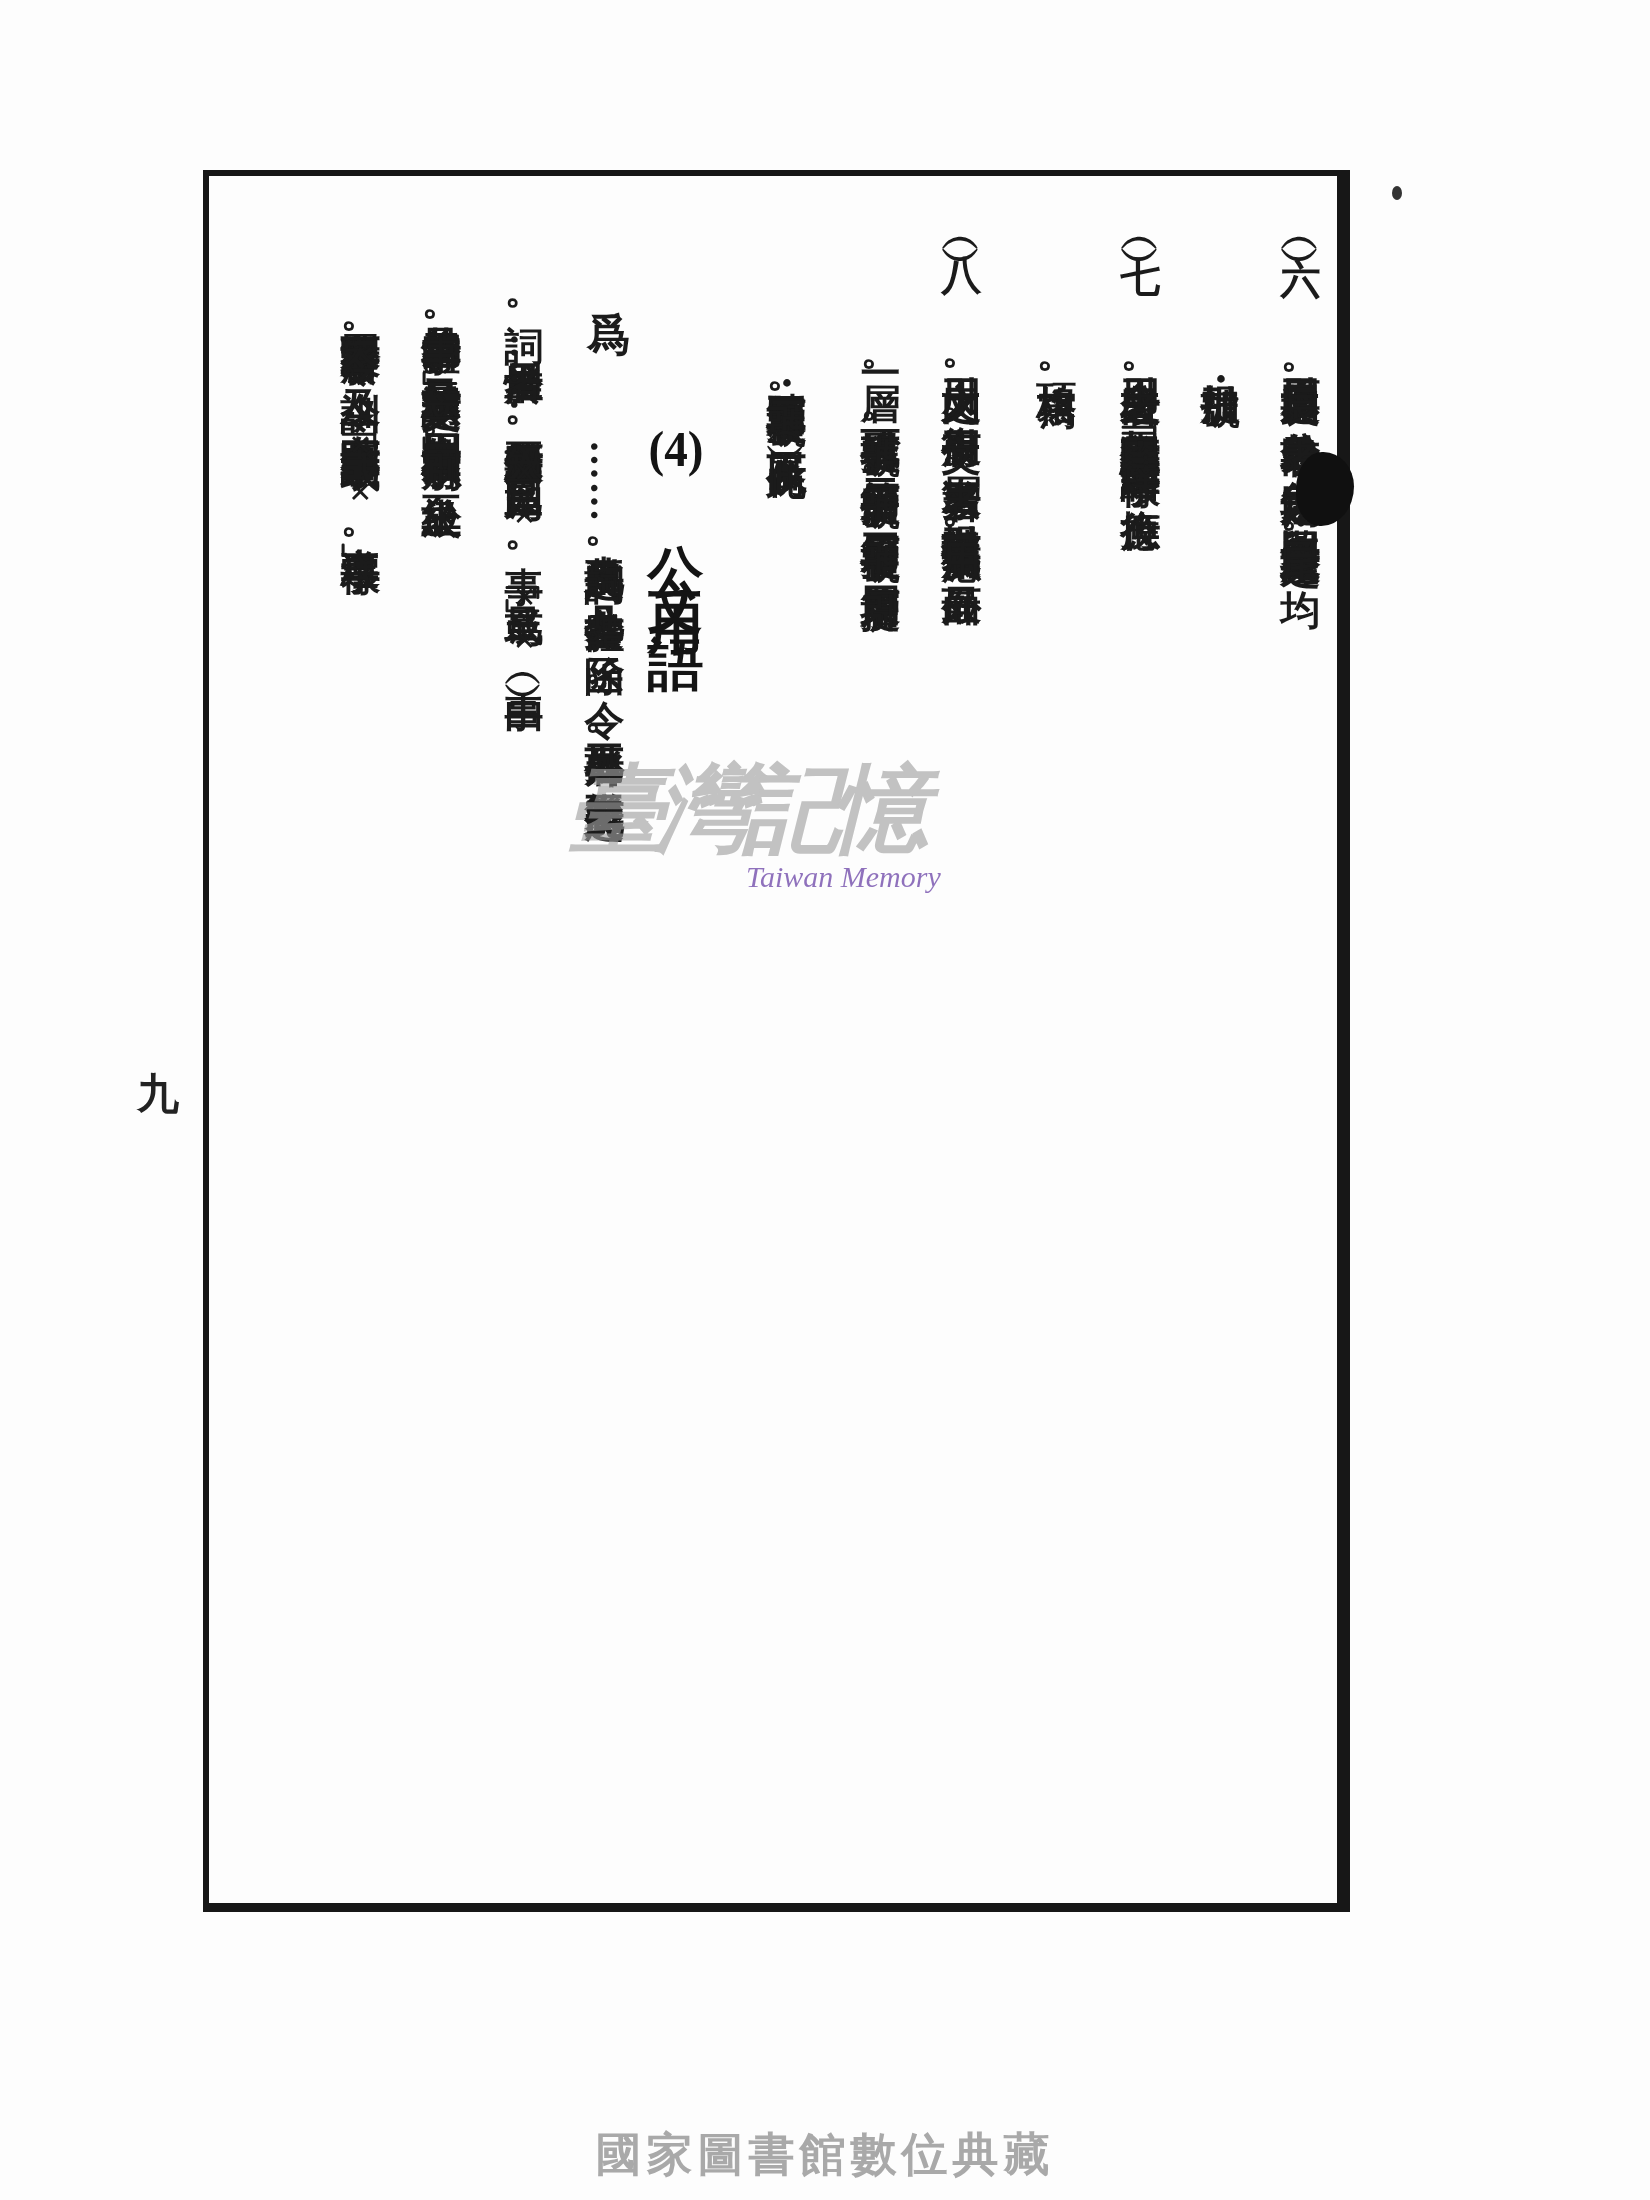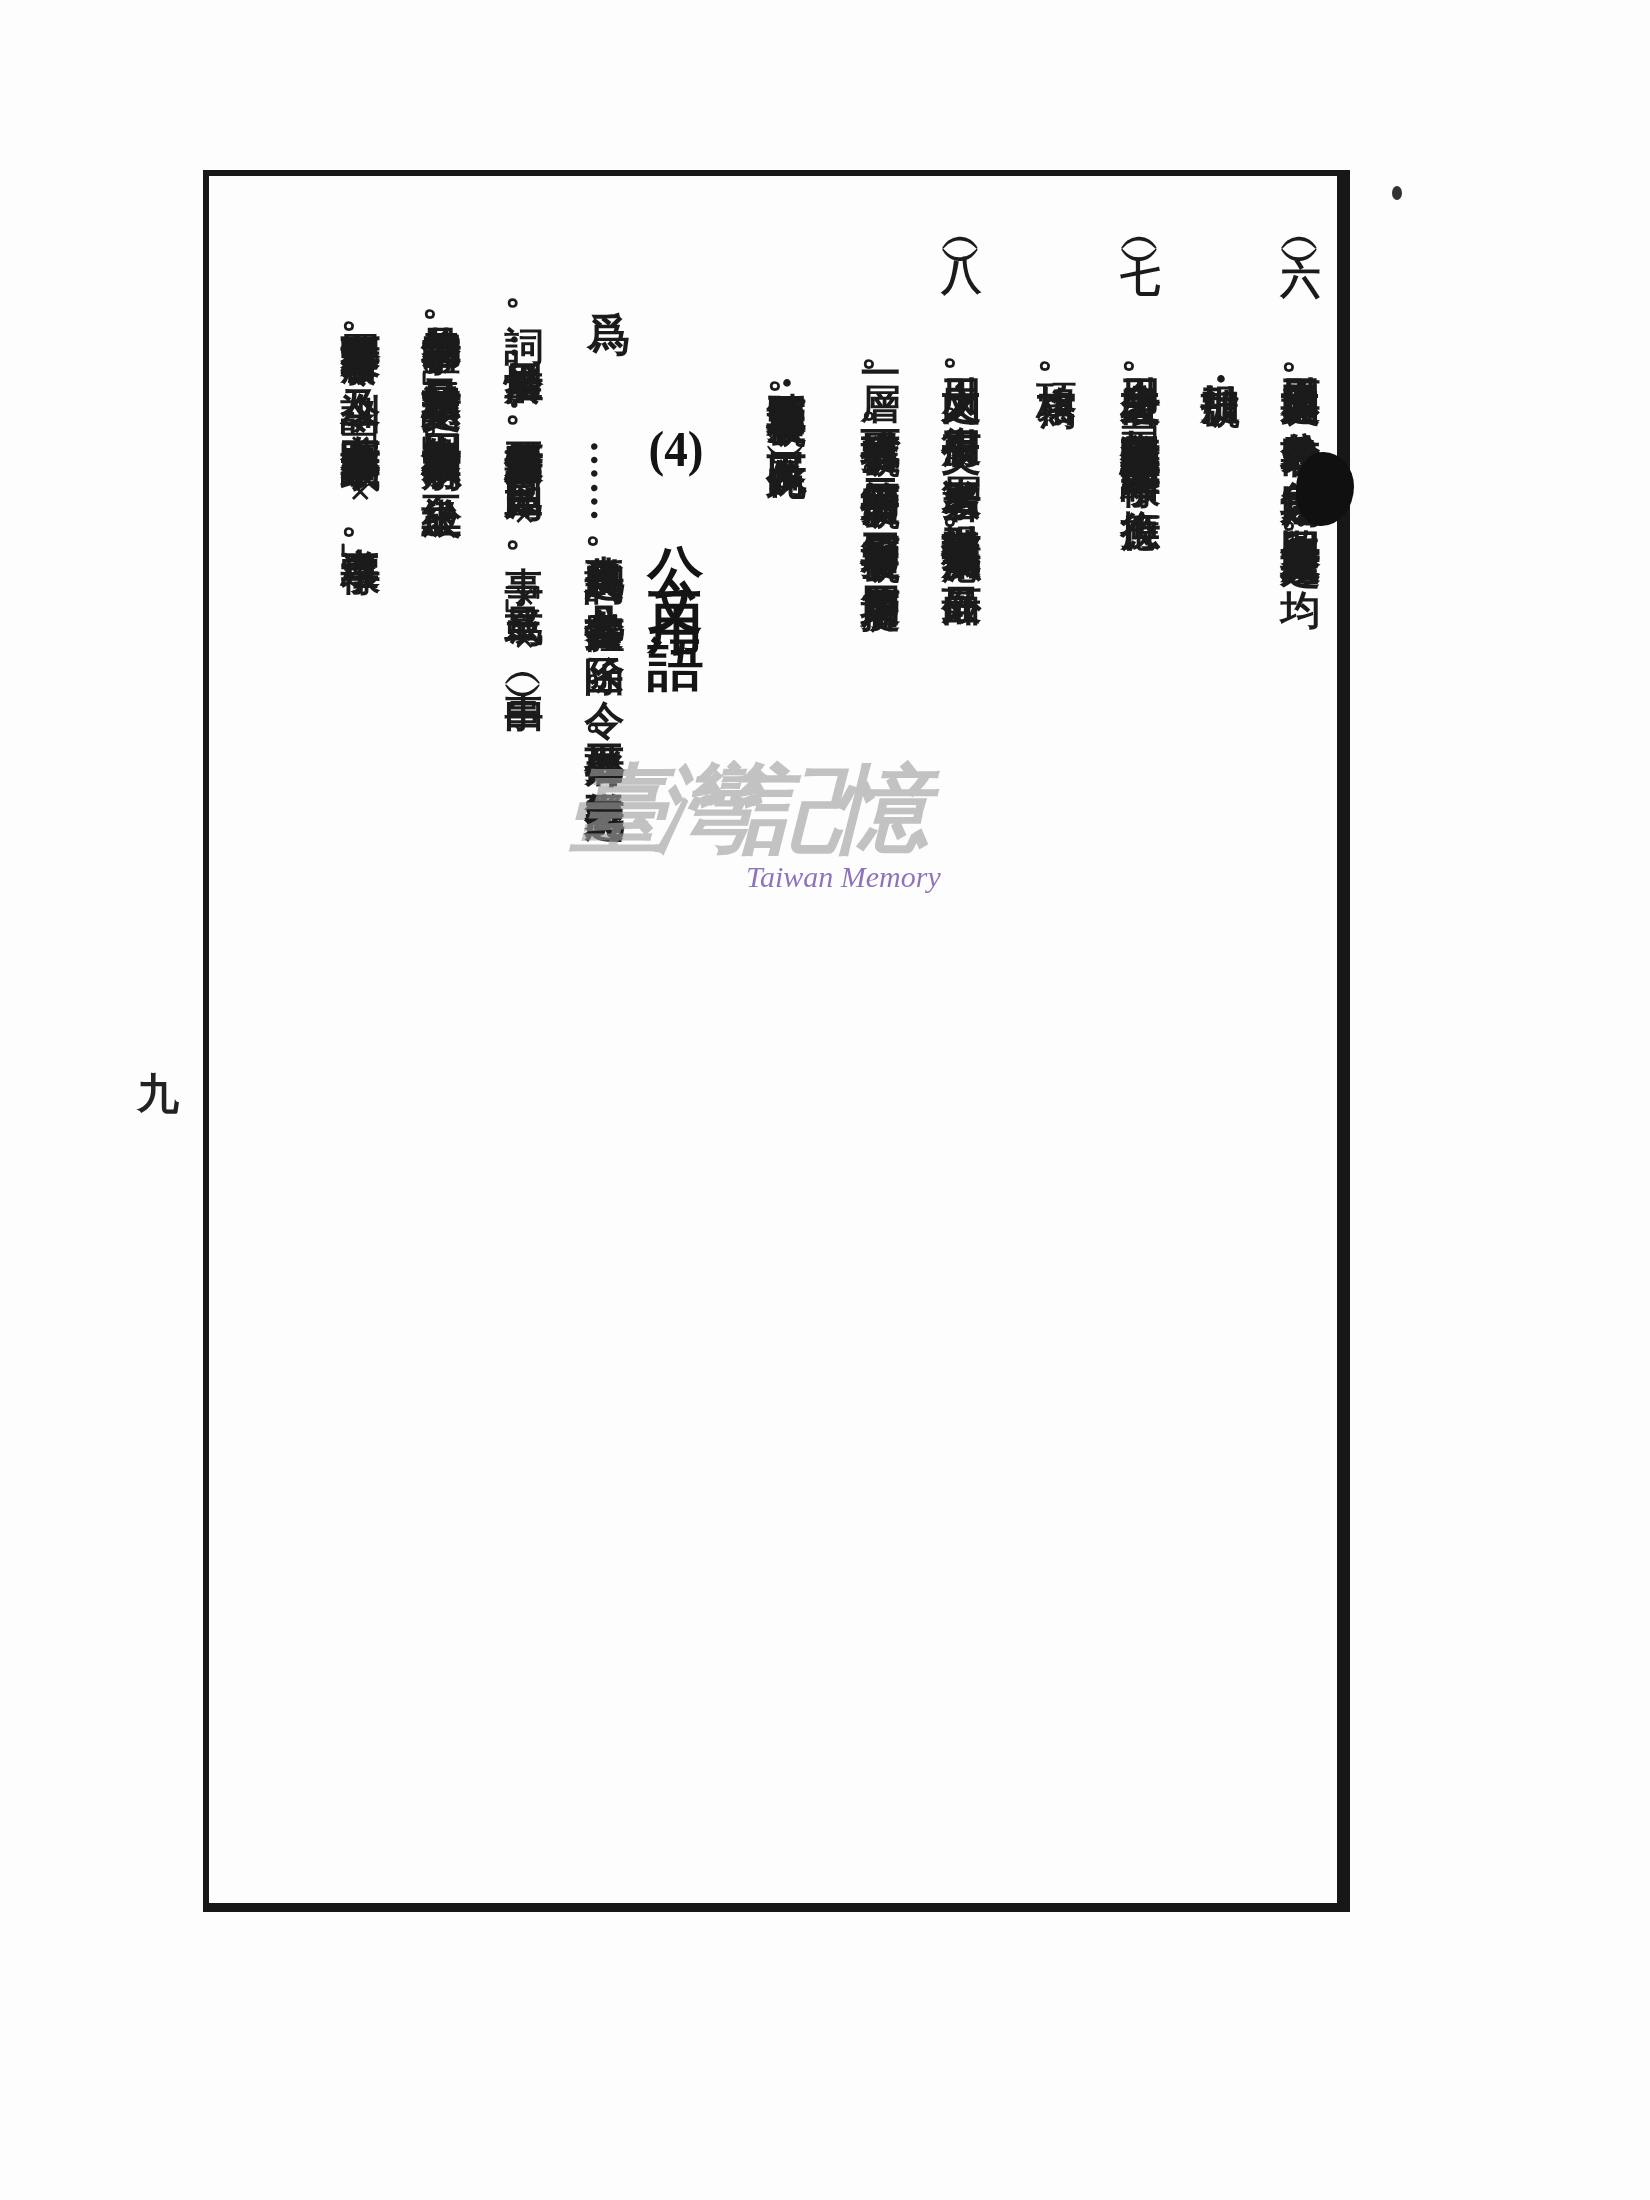--- a/index.html
+++ b/index.html
@@ -149,14 +149,15 @@
   <div class="ink-blot"></div>
   <div class="speck" style="left:1392px;top:186px;width:10px;height:14px;"></div>
 
   <div class="page-number">九</div>
 
   <div class="watermark">
     <div class="watermark-cjk">臺灣記憶</div>
     <div class="watermark-latin">Taiwan Memory</div>
   </div>
 
+  <div class="footer">國家圖書館數位典藏</div>
 
 </div>
 
 </body></html>

